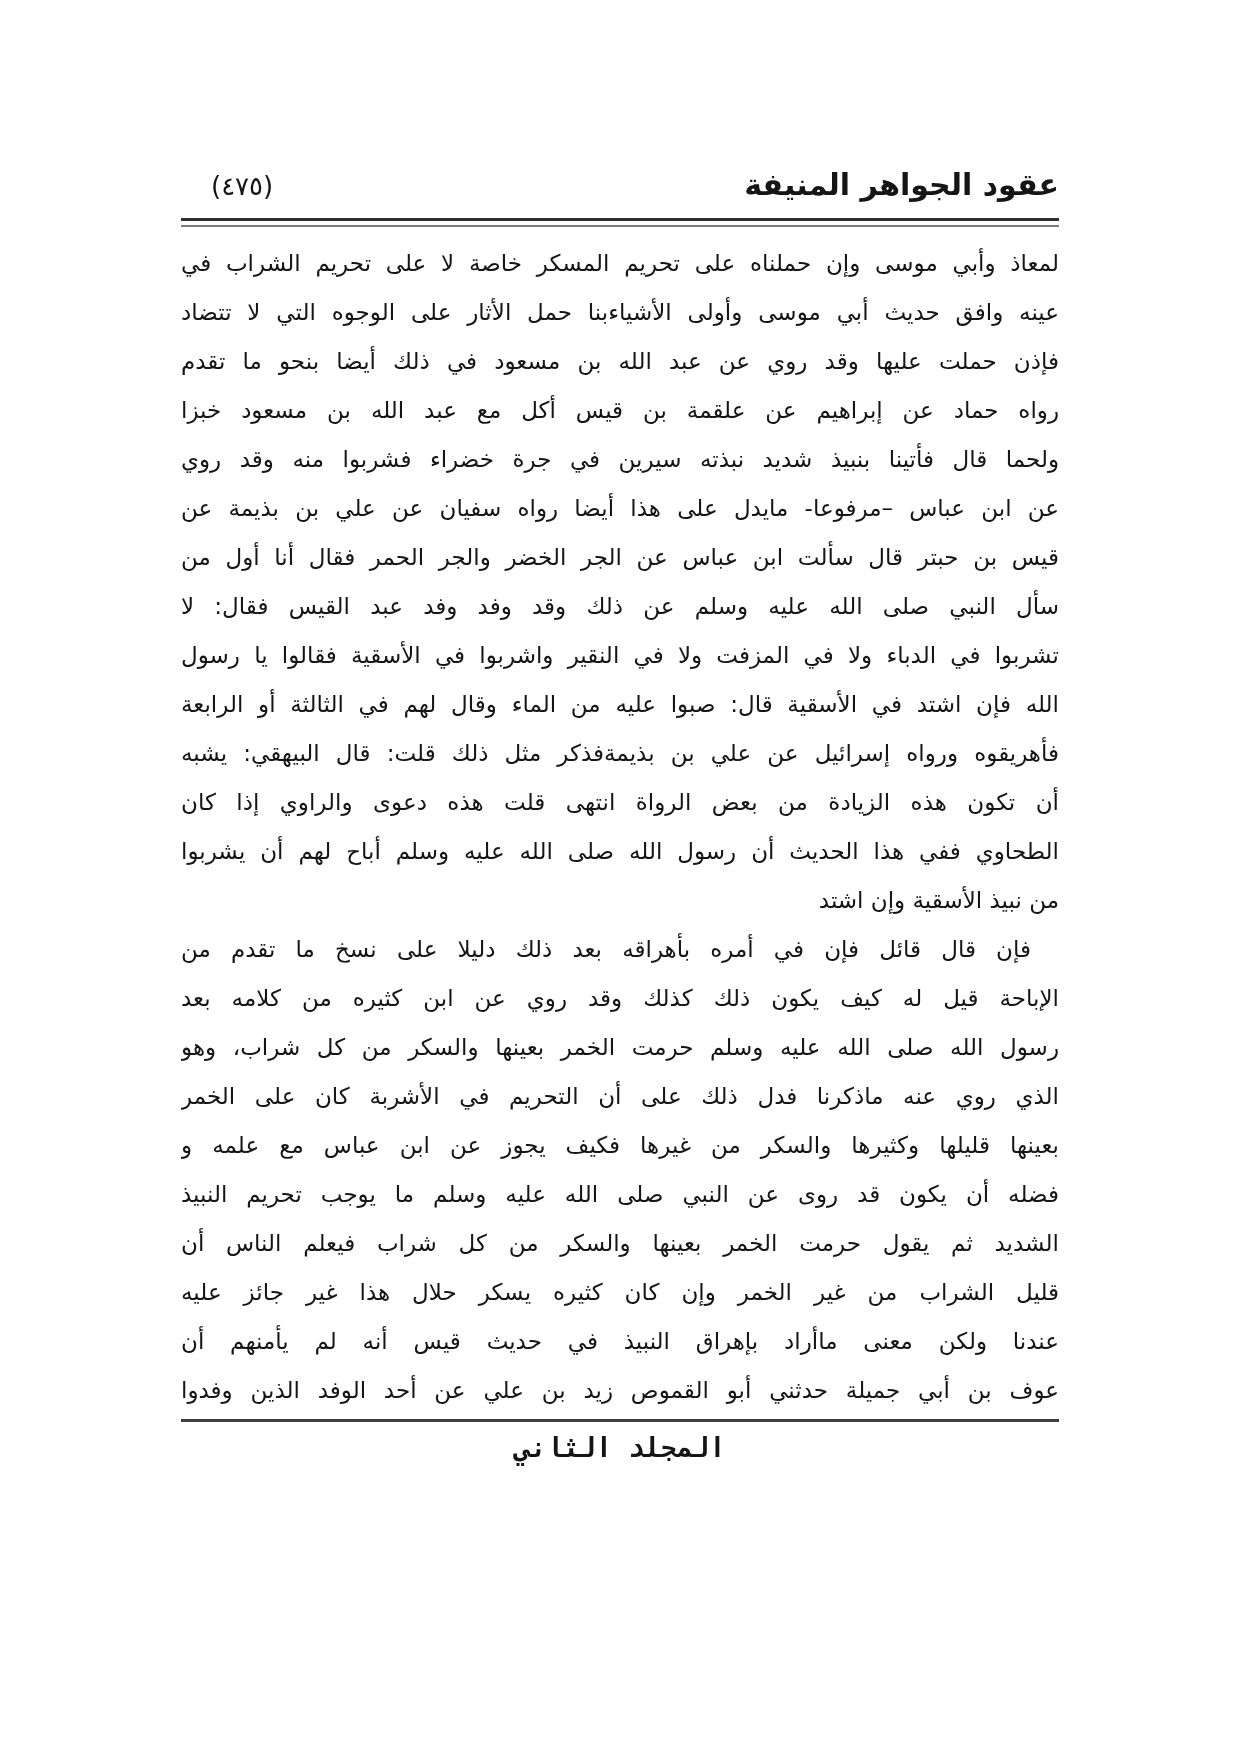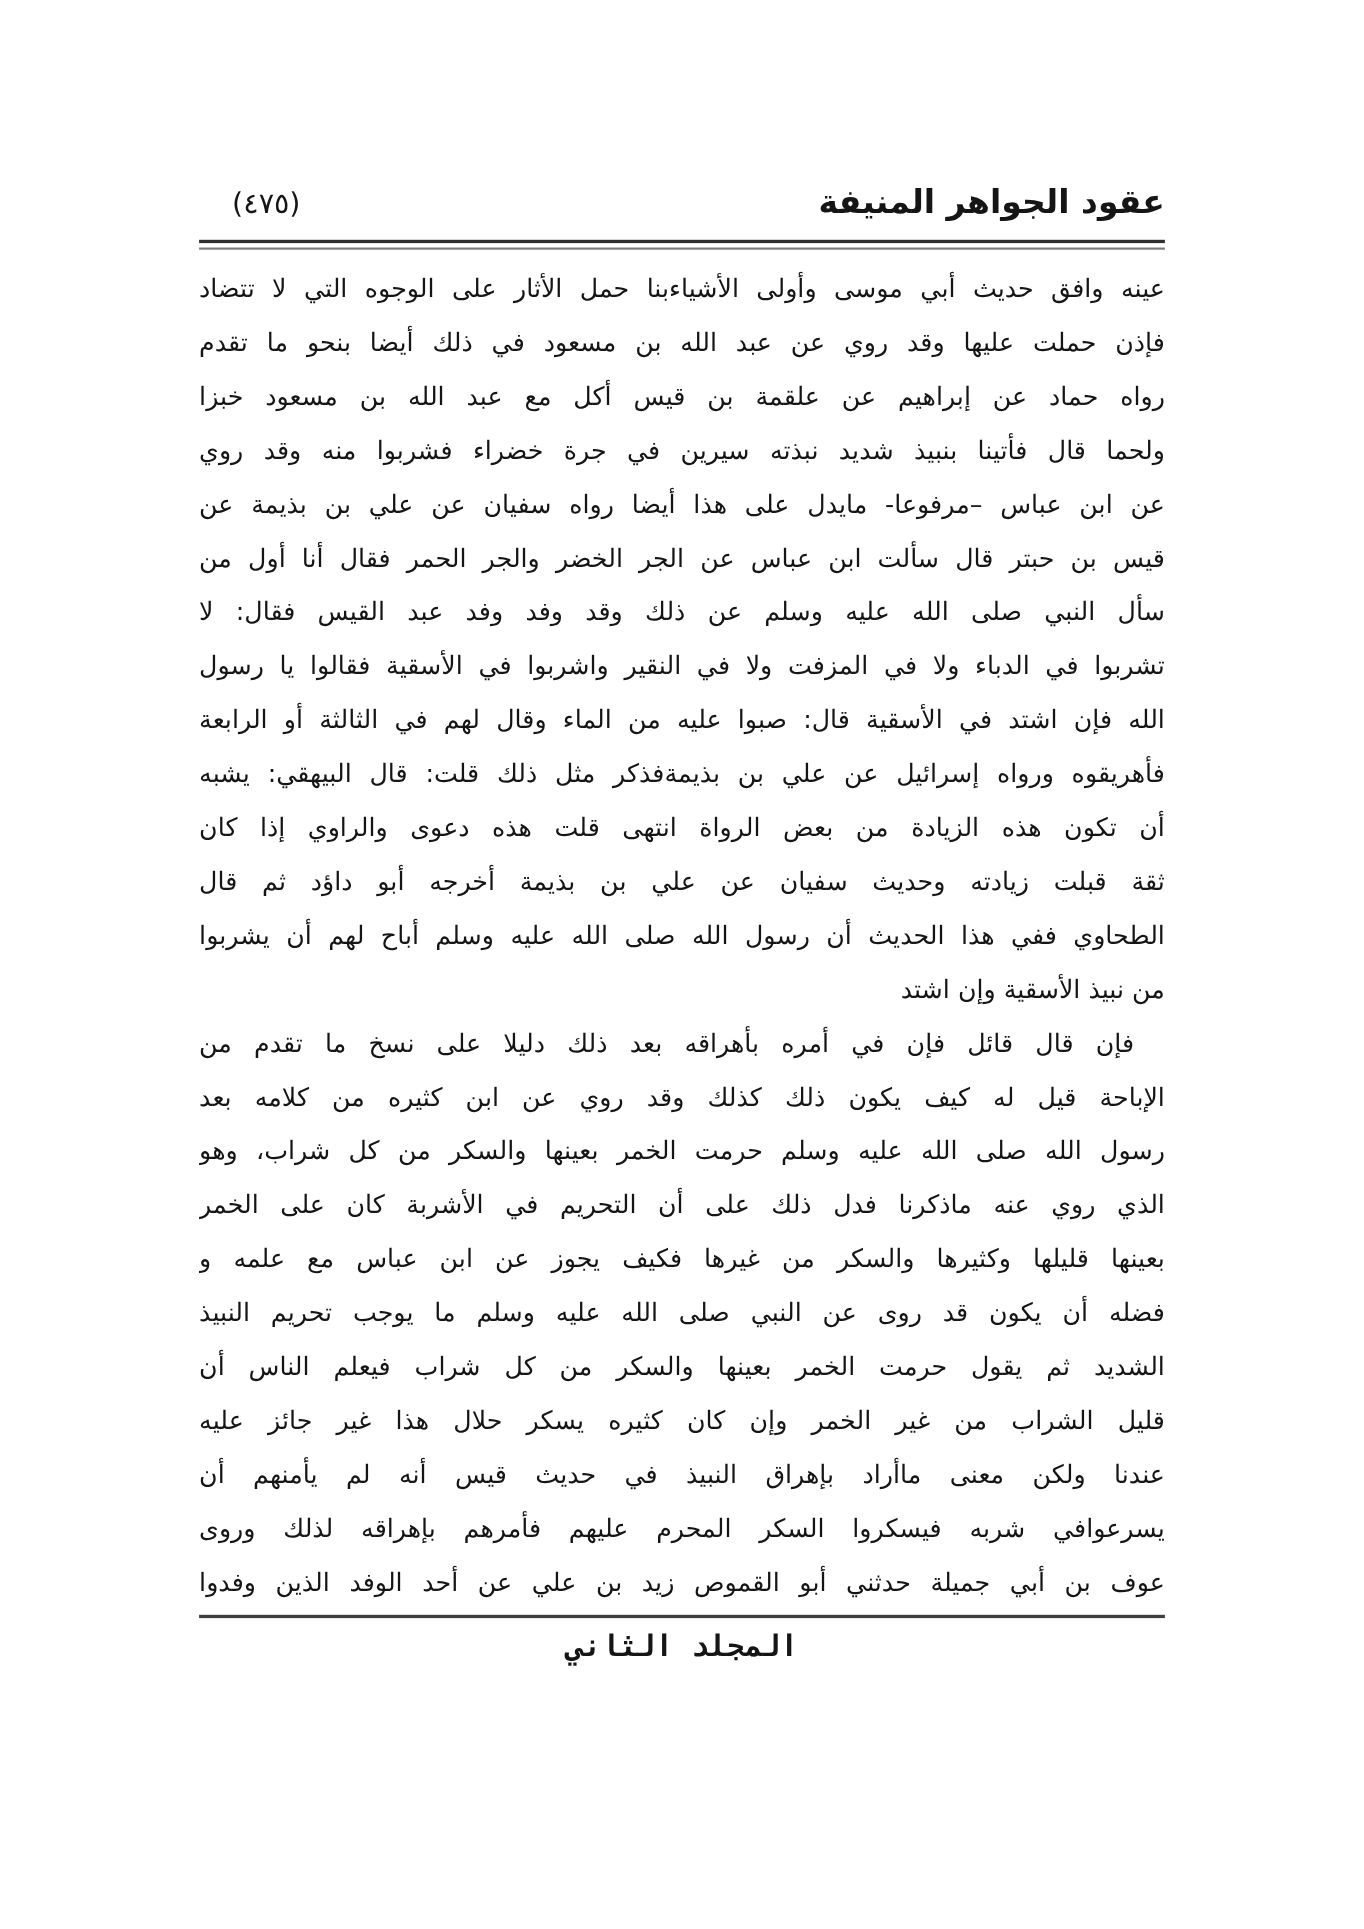--- a/index.html
+++ b/index.html
@@ -86,47 +86,46 @@
   <div class="page-header">
     <div class="book-title">عقود الجواهر المنيفة</div>
     <div class="page-number">(٤٧٥)</div>
   </div>
 
   <div class="double-rule"></div>
 
   <div class="body-text">
 
     <div>
+      <div class="line">لمعاذ وأبي موسى وإن حملناه على تحريم المسكر خاصة لا على تحريم الشراب في</div>
       <div class="line">عينه وافق حديث أبي موسى وأولى الأشياءبنا حمل الأثار على الوجوه التي لا تتضاد</div>
       <div class="line">فإذن حملت عليها وقد روي عن عبد الله بن مسعود في ذلك أيضا بنحو ما تقدم</div>
       <div class="line">رواه حماد عن إبراهيم عن علقمة بن قيس أكل مع عبد الله بن مسعود خبزا</div>
       <div class="line">ولحما قال فأتينا بنبيذ شديد نبذته سيرين في جرة خضراء فشربوا منه وقد روي</div>
       <div class="line">عن ابن عباس –مرفوعا- مايدل على هذا أيضا رواه سفيان عن علي بن بذيمة عن</div>
       <div class="line">قيس بن حبتر قال سألت ابن عباس عن الجر الخضر والجر الحمر فقال أنا أول من</div>
       <div class="line">سأل النبي صلى الله عليه وسلم عن ذلك وقد وفد وفد عبد القيس فقال: لا</div>
       <div class="line">تشربوا في الدباء ولا في المزفت ولا في النقير واشربوا في الأسقية فقالوا يا رسول</div>
       <div class="line">الله فإن اشتد في الأسقية قال: صبوا عليه من الماء وقال لهم في الثالثة أو الرابعة</div>
       <div class="line">فأهريقوه ورواه إسرائيل عن علي بن بذيمةفذكر مثل ذلك قلت: قال البيهقي: يشبه</div>
       <div class="line">أن تكون هذه الزيادة من بعض الرواة انتهى قلت هذه دعوى والراوي إذا كان</div>
-      <div class="line">ثقة قبلت زيادته وحديث سفيان عن علي بن بذيمة أخرجه أبو داؤد ثم قال</div>
       <div class="line">الطحاوي ففي هذا الحديث أن رسول الله صلى الله عليه وسلم أباح لهم أن يشربوا</div>
       <div class="line short">من نبيذ الأسقية وإن اشتد</div>
     </div>
 
     <div>
       <div class="line indent">فإن قال قائل فإن في أمره بأهراقه بعد ذلك دليلا على نسخ ما تقدم من</div>
       <div class="line">الإباحة قيل له كيف يكون ذلك كذلك وقد روي عن ابن كثيره من كلامه بعد</div>
       <div class="line">رسول الله صلى الله عليه وسلم حرمت الخمر بعينها والسكر من كل شراب، وهو</div>
       <div class="line">الذي روي عنه ماذكرنا فدل ذلك على أن التحريم في الأشربة كان على الخمر</div>
       <div class="line">بعينها قليلها وكثيرها والسكر من غيرها فكيف يجوز عن ابن عباس مع علمه و</div>
       <div class="line">فضله أن يكون قد روى عن النبي صلى الله عليه وسلم ما يوجب تحريم النبيذ</div>
       <div class="line">الشديد ثم يقول حرمت الخمر بعينها والسكر من كل شراب فيعلم الناس أن</div>
       <div class="line">قليل الشراب من غير الخمر وإن كان كثيره يسكر حلال هذا غير جائز عليه</div>
       <div class="line">عندنا ولكن معنى ماأراد بإهراق النبيذ في حديث قيس أنه لم يأمنهم أن</div>
-      <div class="line">يسرعوافي شربه فيسكروا السكر المحرم عليهم فأمرهم بإهراقه لذلك وروى</div>
       <div class="line">عوف بن أبي جميلة حدثني أبو القموص زيد بن علي عن أحد الوفد الذين وفدوا</div>
     </div>
 
   </div>
 
   <div class="footer-rule"></div>
 
   <div class="page-footer-text">المجلد الثاني</div>
 
 </div>

